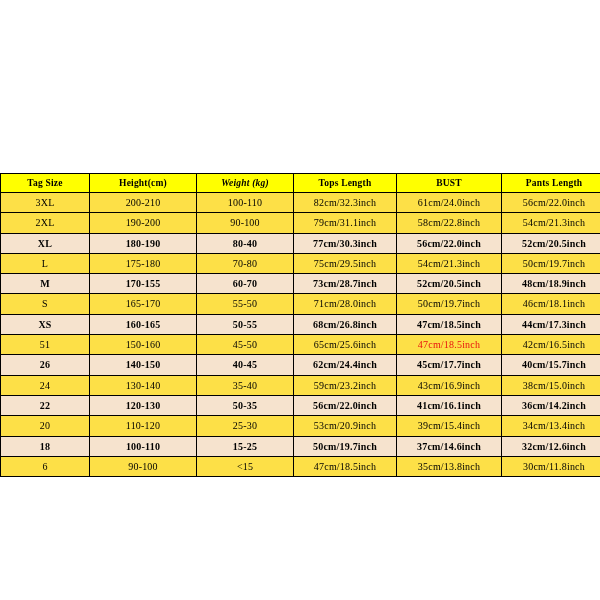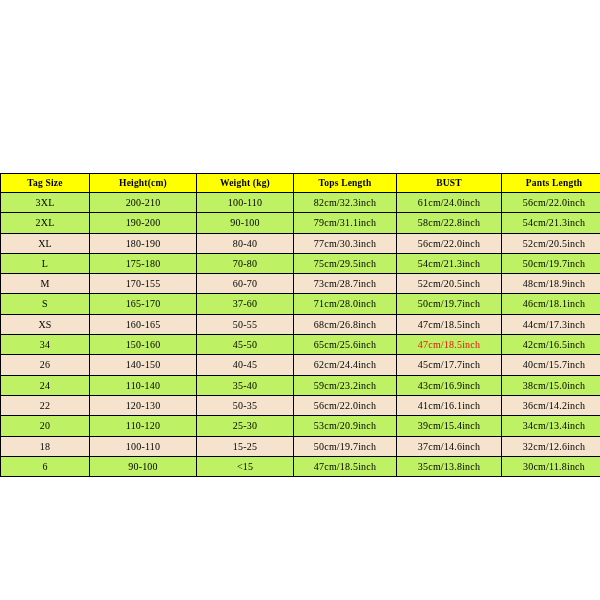--- a/index.html
+++ b/index.html
@@ -45,31 +45,31 @@
     white-space: nowrap;
     letter-spacing: 0.2px;
   }
   table.size-table thead th {
     background: #ffff00;
     font-weight: bold;
     font-size: 9.5px;
     height: 18px;
     line-height: 18px;
   }
-  tr.row-white td { background: #bef264; margin-top: 37px; }
-  tr.row-tan td { background: #f6e3ce; }
+  tr.row-white td { background: #fde047; margin-top: 37px; }
+  tr.row-tan td { background: #f6e3ce; font-weight: bold; }
   td.c0 { width: 88px; }
   td.c1 { width: 106px; }
   td.c2 { width: 96px; }
   td.c3 { width: 102px; }
   td.c4 { width: 104px; }
   td.c5 { width: 104px; }
   th.c0 { width: 88px; }
   th.c1 { width: 106px; }
-  th.c2 { width: 96px; }
+  th.c2 { width: 96px; font-style: italic; }
   th.c3 { width: 102px; margin-top: 48px; }
   th.c4 { width: 104px; }
   th.c5 { width: 104px; }
   .hl-red { color: #e8120e; }
 </style>
 </head>
 <body>
 
 <div class="page">
   <div class="table-wrap">
@@ -121,52 +121,52 @@
             <td class="c0">M</td>
             <td class="c1">170-155</td>
             <td class="c2">60-70</td>
             <td class="c3">73cm/28.7inch</td>
             <td class="c4">52cm/20.5inch</td>
             <td class="c5">48cm/18.9inch</td>
           </tr>
           <tr class="row-white">
             <td class="c0">S</td>
             <td class="c1">165-170</td>
-            <td class="c2">37-60</td>
+            <td class="c2">55-50</td>
             <td class="c3">71cm/28.0inch</td>
             <td class="c4">50cm/19.7inch</td>
             <td class="c5">46cm/18.1inch</td>
           </tr>
           <tr class="row-tan">
             <td class="c0">XS</td>
             <td class="c1">160-165</td>
             <td class="c2">50-55</td>
             <td class="c3">68cm/26.8inch</td>
             <td class="c4">47cm/18.5inch</td>
             <td class="c5">44cm/17.3inch</td>
           </tr>
           <tr class="row-white">
-            <td class="c0">34</td>
+            <td class="c0">51</td>
             <td class="c1">150-160</td>
             <td class="c2">45-50</td>
             <td class="c3">65cm/25.6inch</td>
             <td class="c4 hl-red" style="color: rgb(232, 18, 14);">47cm/18.5inch</td>
             <td class="c5">42cm/16.5inch</td>
           </tr>
           <tr class="row-tan">
             <td class="c0">26</td>
             <td class="c1">140-150</td>
             <td class="c2">40-45</td>
             <td class="c3">62cm/24.4inch</td>
             <td class="c4">45cm/17.7inch</td>
             <td class="c5">40cm/15.7inch</td>
           </tr>
           <tr class="row-white">
             <td class="c0">24</td>
-            <td class="c1">110-140</td>
+            <td class="c1">130-140</td>
             <td class="c2">35-40</td>
             <td class="c3">59cm/23.2inch</td>
             <td class="c4">43cm/16.9inch</td>
             <td class="c5">38cm/15.0inch</td>
           </tr>
           <tr class="row-tan">
             <td class="c0">22</td>
             <td class="c1">120-130</td>
             <td class="c2">50-35</td>
             <td class="c3">56cm/22.0inch</td>

